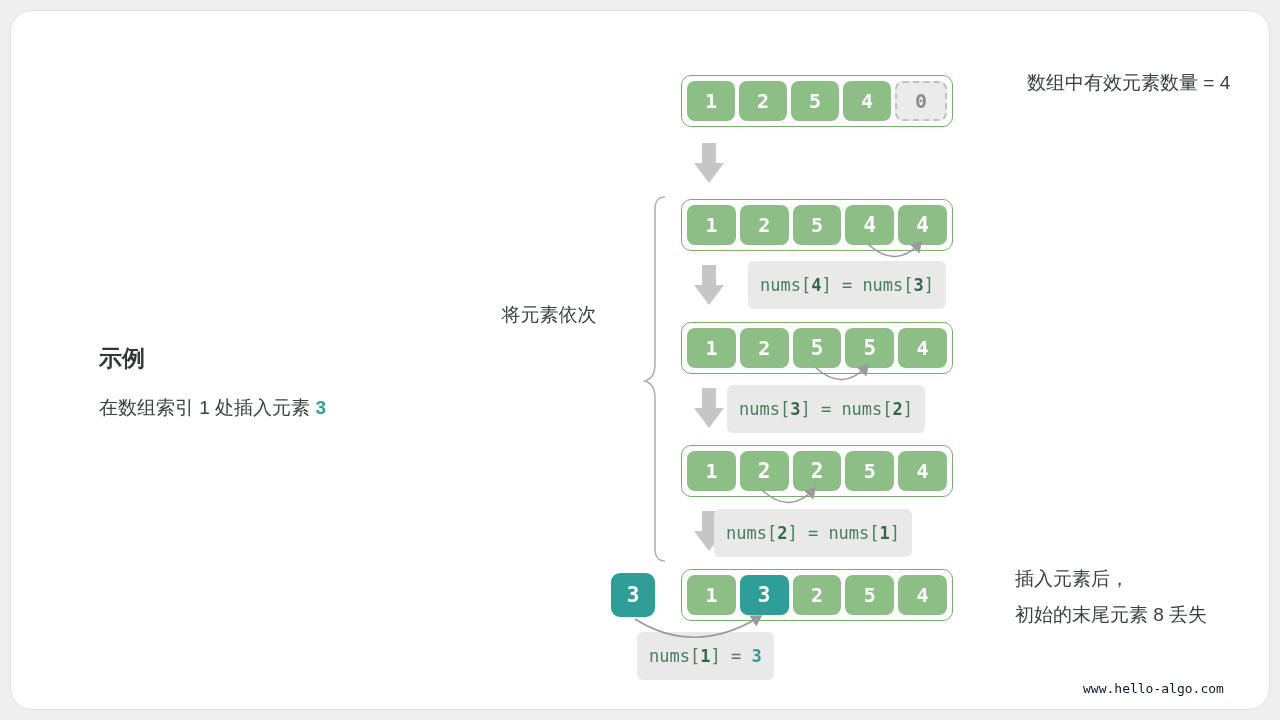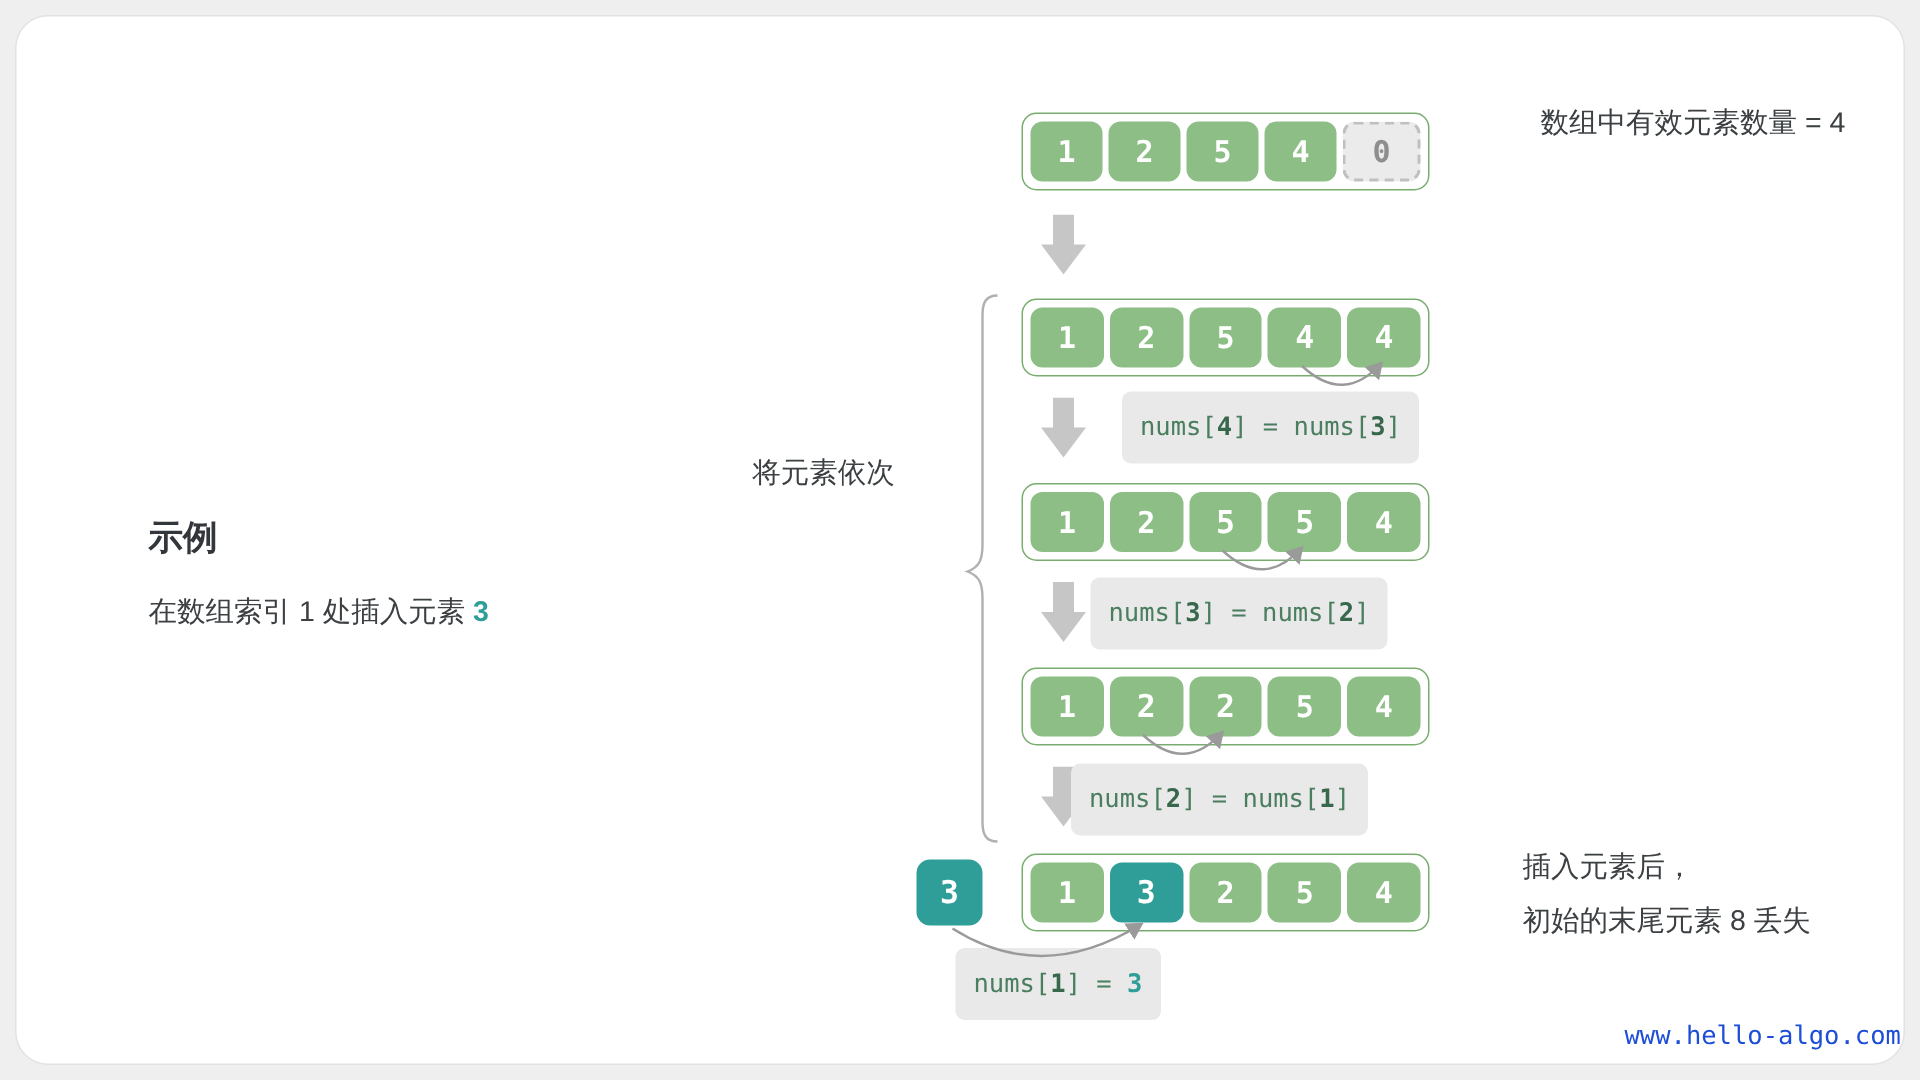--- a/index.html
+++ b/index.html
@@ -57,21 +57,21 @@
   .note { position:absolute; font-size:19px; color:#3c4043; line-height:36px; }
   .note-center { text-align:center; line-height:38px; }
 
   .example-title { position:absolute; left:88px; top:318px; font-size:23px; font-weight:bold; color:#33373b;margin-top:14px; }
   .example-desc  { position:absolute; left:88px; top:362px; font-size:19px; color:#3c4043;margin-top:22px; }
   .example-desc .ins { color:var(--cell-teal,#2f9e99); font-weight:bold; }
 
   .watermark {
     position:absolute; left:1072px; top:670px;
     font-family:"DejaVu Sans Mono","Liberation Mono",monospace;
-    font-size:17px; color:#1d4ed8;
+    font-size:13px; color:#0f172a;
   }
 
   svg.arrow-down { position:absolute; z-index:1; }
   svg.copy-arc { position:absolute; z-index:3; overflow:visible; }
   svg.brace { position:absolute; z-index:1; overflow:visible; }
 </style>
 </head>
 <body>
 
 <div class="canvas">

